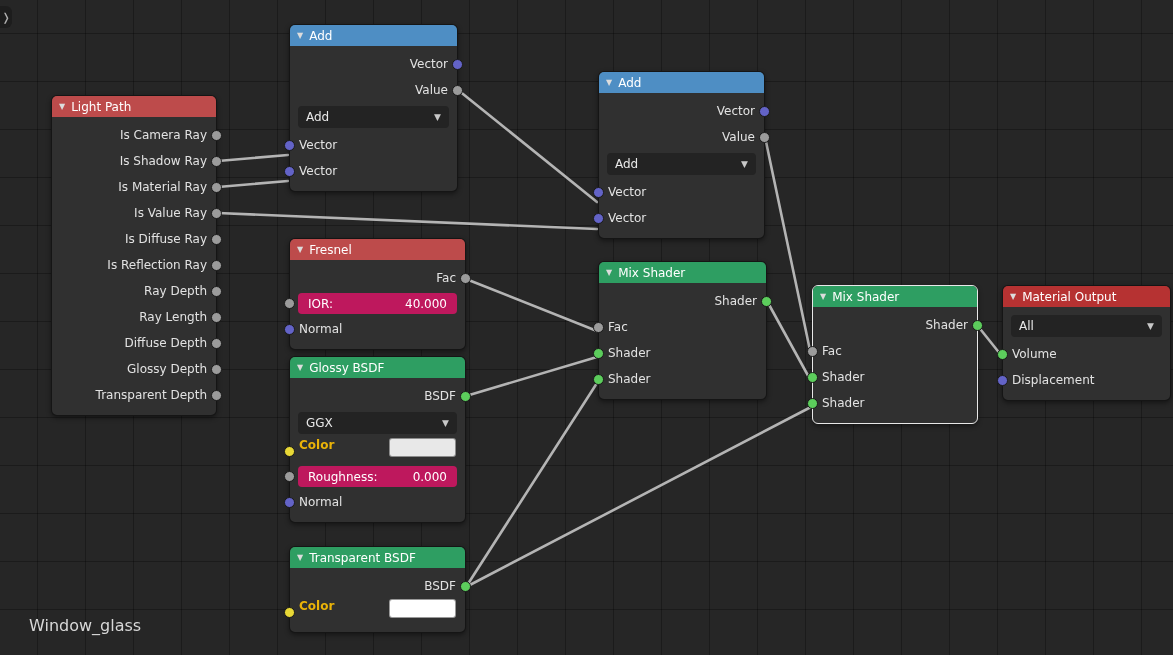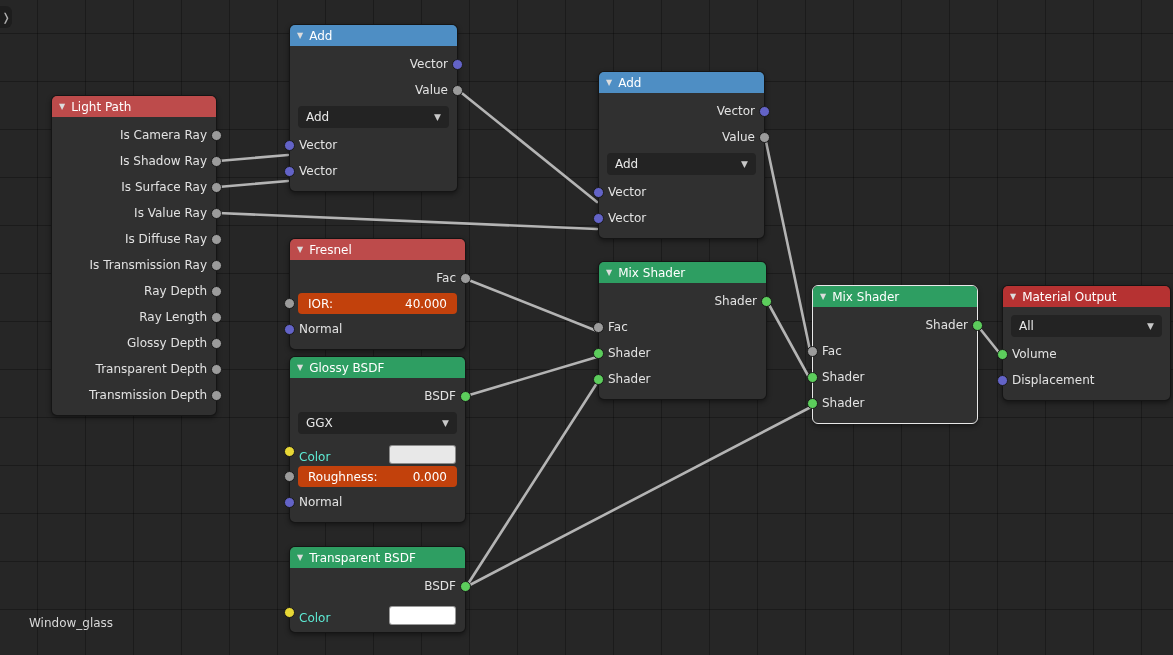--- a/index.html
+++ b/index.html
@@ -28,21 +28,21 @@
     background: #1d1d1d;
     border-radius: 0 6px 6px 0;
     z-index: 6;
     display: flex; align-items: center; justify-content: center;
     color: #b0b0b0; font-size: 11px; line-height: 1;
   }
 
   .canvas-label {
     position: absolute;
     color: #d8d8d8;
-    font-size: 12px;
+    font-size: 16px;
     z-index: 2;
     white-space: nowrap;
   }
 
   .node {
     position: absolute;
     background: #303030;
     border-radius: 6px;
     z-index: 3;
     box-shadow: 0 2px 5px rgba(0,0,0,0.45);
@@ -99,38 +99,38 @@
     justify-content: space-between;
     padding: 0 8px;
     color: #e8e8e8;
     font-size: 12px;
   }
   .dropdown .chev { font-size: 9px; color: #c8c8c8; }
 
   .field {
     margin: 2px 8px;
     height: 21px;
-    background: #c2410c;
+    background: #be185d;
     border-radius: 4px;
     display: flex; align-items: center;
     justify-content: space-between;
     padding: 0 10px;
     color: #ffffff;
     font-size: 12px;
     position: relative;
   }
   .field-row { position: relative; height: 25px; display: flex; align-items: center; }
   .field-row .field { width: 100%; margin: 0 8px; }
 
   .color-row {
     position: relative;
     height: 26px;
-    display: flex; align-items: flex-end;
+    display: flex; align-items: flex-start;
     padding: 0 9px;
-    font-size: 12px; color: #5eead4;
+    font-size: 12px; color: #eab308; font-weight: bold;
   }
   .color-row .cname { flex: 0 0 auto; }
   .swatch {
     position: absolute; right: 9px;
     width: 67px; height: 19px;
     border-radius: 3px;
     border: 1px solid rgba(0,0,0,0.4);
   }
 </style>
 </head>
@@ -166,53 +166,53 @@
     <div class="node-body">
       <div class="row out">
         <span>Is Camera Ray</span>
         <span class="sock right s-gray" style="top:8px;"></span>
       </div>
       <div class="row out">
         <span>Is Shadow Ray</span>
         <span class="sock right s-gray" style="top:8px;"></span>
       </div>
       <div class="row out">
-        <span>Is Surface Ray</span>
+        <span>Is Material Ray</span>
         <span class="sock right s-gray" style="top:8px;"></span>
       </div>
       <div class="row out">
         <span>Is Value Ray</span>
         <span class="sock right s-gray" style="top:8px;"></span>
       </div>
       <div class="row out">
         <span>Is Diffuse Ray</span>
         <span class="sock right s-gray" style="top:8px;"></span>
       </div>
       <div class="row out">
-        <span>Is Transmission Ray</span>
+        <span>Is Reflection Ray</span>
         <span class="sock right s-gray" style="top:8px;"></span>
       </div>
       <div class="row out">
         <span>Ray Depth</span>
         <span class="sock right s-gray" style="top:8px;"></span>
       </div>
       <div class="row out">
         <span>Ray Length</span>
         <span class="sock right s-gray" style="top:8px;"></span>
       </div>
       <div class="row out">
+        <span>Diffuse Depth</span>
+        <span class="sock right s-gray" style="top:8px;"></span>
+      </div>
+      <div class="row out">
         <span>Glossy Depth</span>
         <span class="sock right s-gray" style="top:8px;"></span>
       </div>
       <div class="row out">
         <span>Transparent Depth</span>
-        <span class="sock right s-gray" style="top:8px;"></span>
-      </div>
-      <div class="row out">
-        <span>Transmission Depth</span>
         <span class="sock right s-gray" style="top:8px;"></span>
       </div>
     </div>
   </div>
 
   <div class="node" id="n-add1" style="left:289px; top:24px; width:169px;">
     <div class="node-header" style="background:#4e8ec4;">
       <span class="tri">▼</span>
       <span>Add</span>
     </div>

